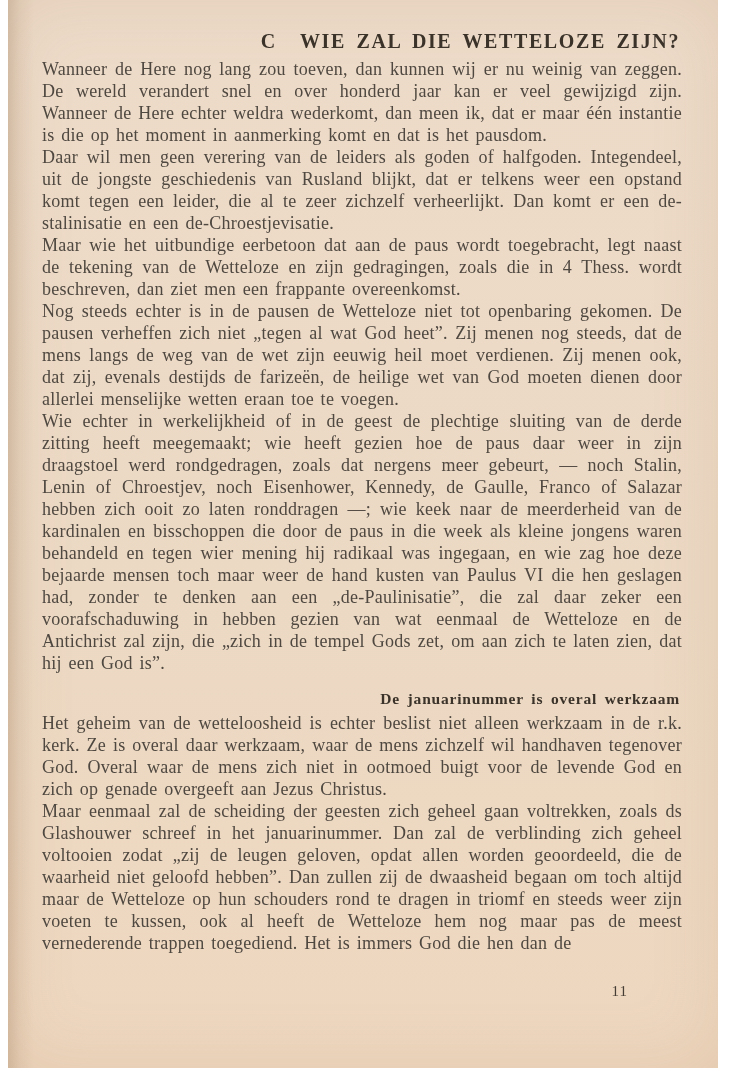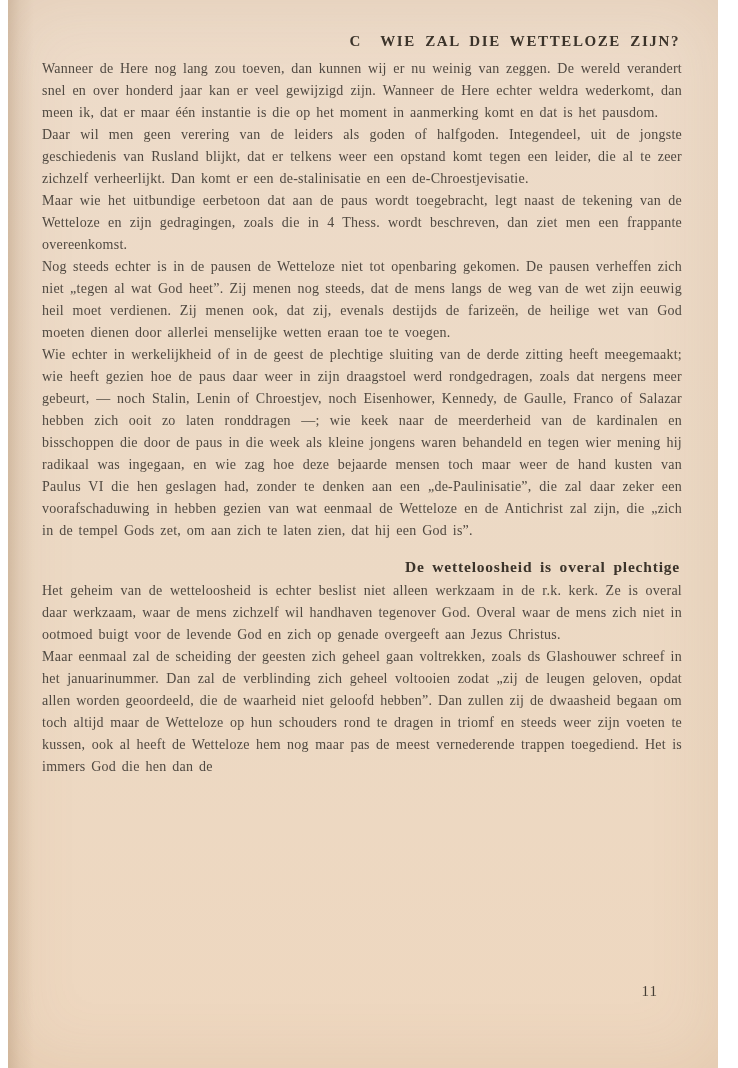--- a/index.html
+++ b/index.html
@@ -33,50 +33,50 @@
   .text-block{
     position:absolute;
     left:34px; 
     top:32px;
     width:640px;
     color:var(--ink);
   }
   .chapter-heading{
     text-align:right;
     font-weight:bold;
-    font-size:15px;
+    font-size:20px;
     letter-spacing:1.6px;
     word-spacing:4px;
     color:var(--heading-ink);
     margin:0 2px 8px 0;
     line-height:18px;
   }
   .body-par{
     margin:0;
-    font-size:14px;
+    font-size:18px;
     line-height:22px;
     letter-spacing:0.25px;
     word-spacing:2px;
     text-align:justify;
     text-justify:inter-word;
   }
   .section-subheading{
     text-align:right;
     font-weight:bold;
     font-size:15.5px;
     letter-spacing:0.8px;
     word-spacing:3px;
     color:var(--heading-ink);
     margin:14px 2px 2px 0;
     line-height:22px;
   }
   .page-number{
     position:absolute;
     top:983px;
-    right:60px;
+    right:90px;
     font-size:15px;
     color:#463e35;
     letter-spacing:1px;
   }
 </style>
 </head>
 <body>
 
 <div class="stage">
   <div class="paper">
@@ -84,21 +84,21 @@
 
     <div class="text-block">
       <div class="chapter-heading">C  WIE ZAL DIE WETTELOZE ZIJN?</div>
 
       <p class="body-par">Wanneer de Here nog lang zou toeven, dan kunnen wij er nu weinig van zeggen. De wereld verandert snel en over honderd jaar kan er veel gewijzigd zijn. Wanneer de Here echter weldra wederkomt, dan meen ik, dat er maar één instantie is die op het moment in aanmerking komt en dat is het pausdom.</p>
       <p class="body-par">Daar wil men geen verering van de leiders als goden of halfgoden. Integendeel, uit de jongste geschiedenis van Rusland blijkt, dat er telkens weer een opstand komt tegen een leider, die al te zeer zichzelf verheerlijkt. Dan komt er een de-stalinisatie en een de-Chroestjevisatie.</p>
       <p class="body-par">Maar wie het uitbundige eerbetoon dat aan de paus wordt toegebracht, legt naast de tekening van de Wetteloze en zijn gedragingen, zoals die in 4 Thess. wordt beschreven, dan ziet men een frappante overeenkomst.</p>
       <p class="body-par">Nog steeds echter is in de pausen de Wetteloze niet tot openbaring gekomen. De pausen verheffen zich niet „tegen al wat God heet”. Zij menen nog steeds, dat de mens langs de weg van de wet zijn eeuwig heil moet verdienen. Zij menen ook, dat zij, evenals destijds de farizeën, de heilige wet van God moeten dienen door allerlei menselijke wetten eraan toe te voegen.</p>
       <p class="body-par">Wie echter in werkelijkheid of in de geest de plechtige sluiting van de derde zitting heeft meegemaakt; wie heeft gezien hoe de paus daar weer in zijn draagstoel werd rondgedragen, zoals dat nergens meer gebeurt, — noch Stalin, Lenin of Chroestjev, noch Eisenhower, Kennedy, de Gaulle, Franco of Salazar hebben zich ooit zo laten ronddragen —; wie keek naar de meerderheid van de kardinalen en bisschoppen die door de paus in die week als kleine jongens waren behandeld en tegen wier mening hij radikaal was ingegaan, en wie zag hoe deze bejaarde mensen toch maar weer de hand kusten van Paulus VI die hen geslagen had, zonder te denken aan een „de-Paulinisatie”, die zal daar zeker een voorafschaduwing in hebben gezien van wat eenmaal de Wetteloze en de Antichrist zal zijn, die „zich in de tempel Gods zet, om aan zich te laten zien, dat hij een God is”.</p>
 
-      <div class="section-subheading">De wetteloosheid is overal plechtige</div>
+      <div class="section-subheading">De januarinummer is overal werkzaam</div>
 
       <p class="body-par">Het geheim van de wetteloosheid is echter beslist niet alleen werkzaam in de r.k. kerk. Ze is overal daar werkzaam, waar de mens zichzelf wil handhaven tegenover God. Overal waar de mens zich niet in ootmoed buigt voor de levende God en zich op genade overgeeft aan Jezus Christus.</p>
       <p class="body-par">Maar eenmaal zal de scheiding der geesten zich geheel gaan voltrekken, zoals ds Glashouwer schreef in het januarinummer. Dan zal de verblinding zich geheel voltooien zodat „zij de leugen geloven, opdat allen worden geoordeeld, die de waarheid niet geloofd hebben”. Dan zullen zij de dwaasheid begaan om toch altijd maar de Wetteloze op hun schouders rond te dragen in triomf en steeds weer zijn voeten te kussen, ook al heeft de Wetteloze hem nog maar pas de meest vernederende trappen toegediend. Het is immers God die hen dan de</p>
     </div>
 
     <div class="page-number">11</div>
   </div>
 </div>
 
 </body></html>

